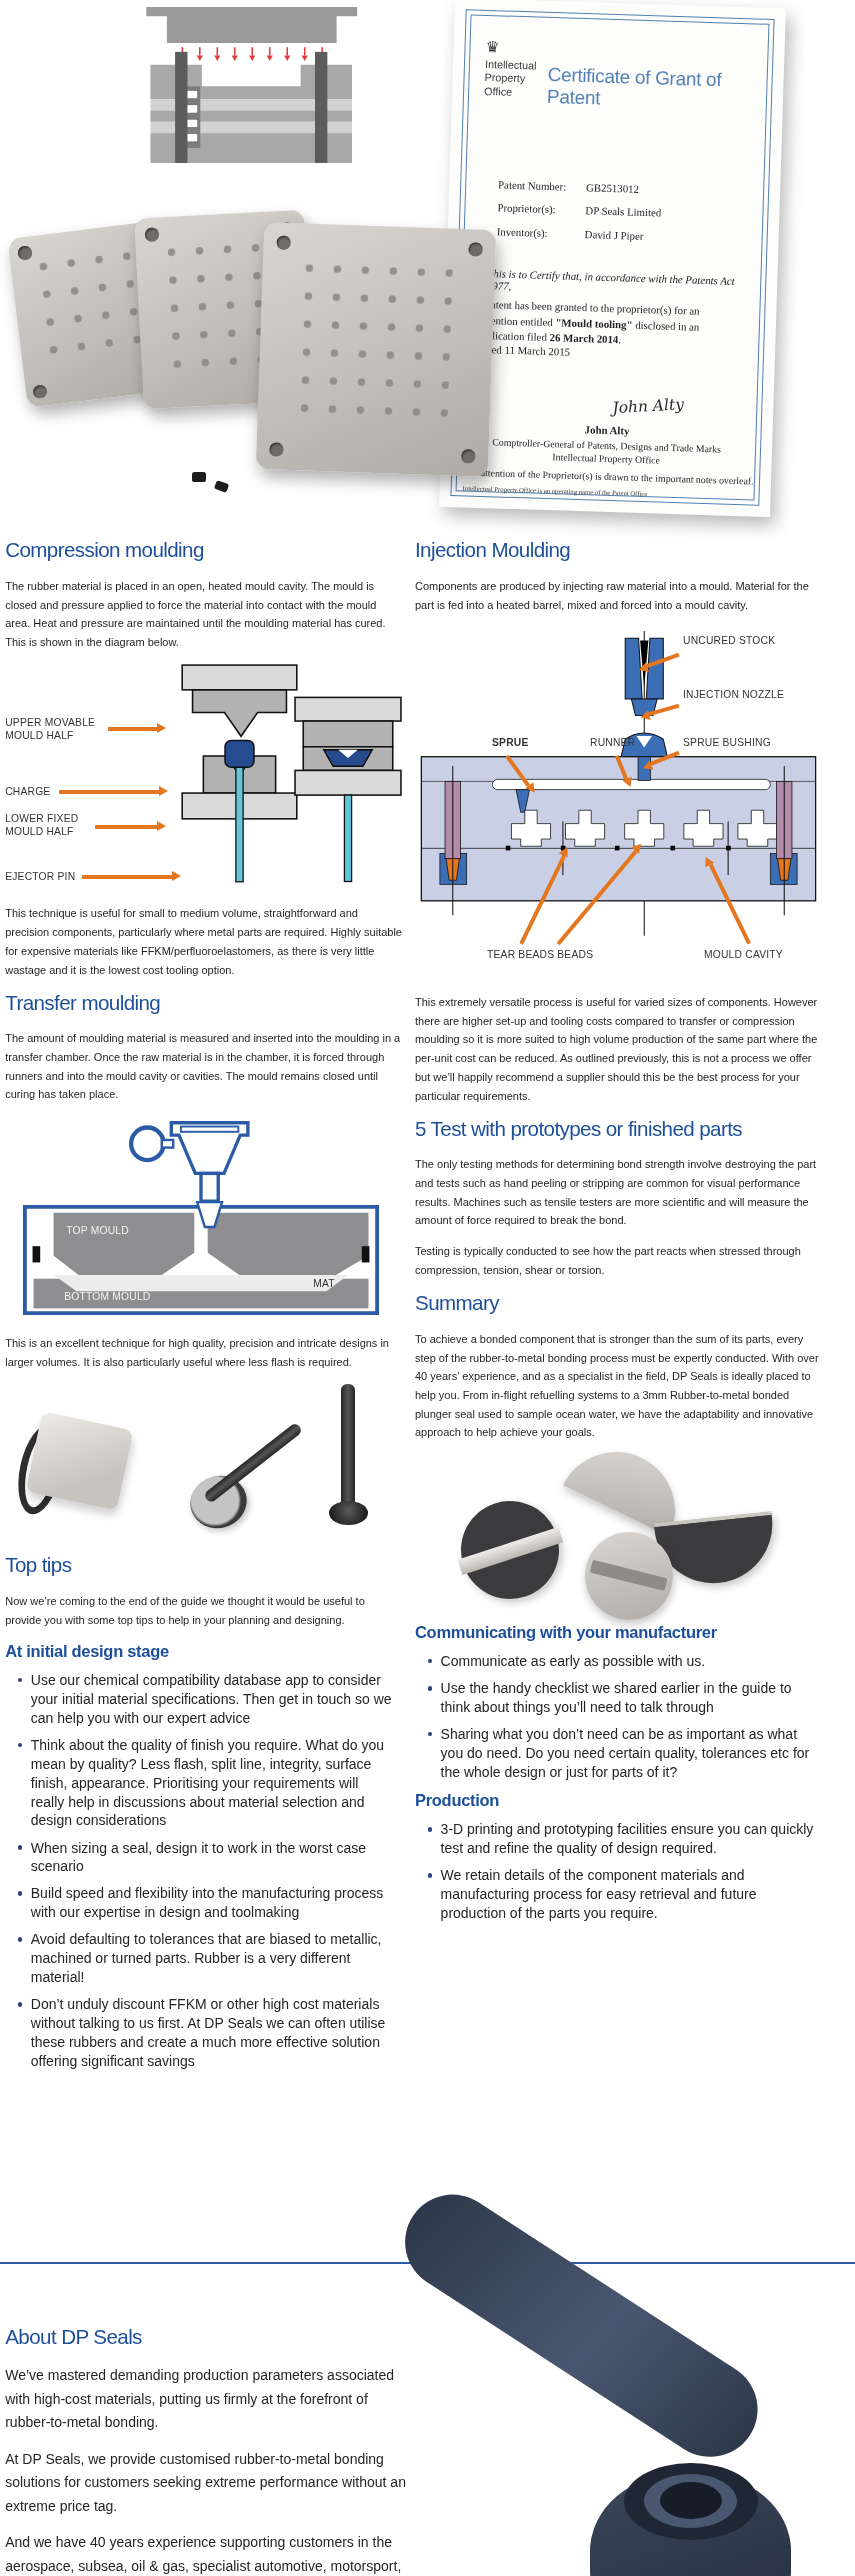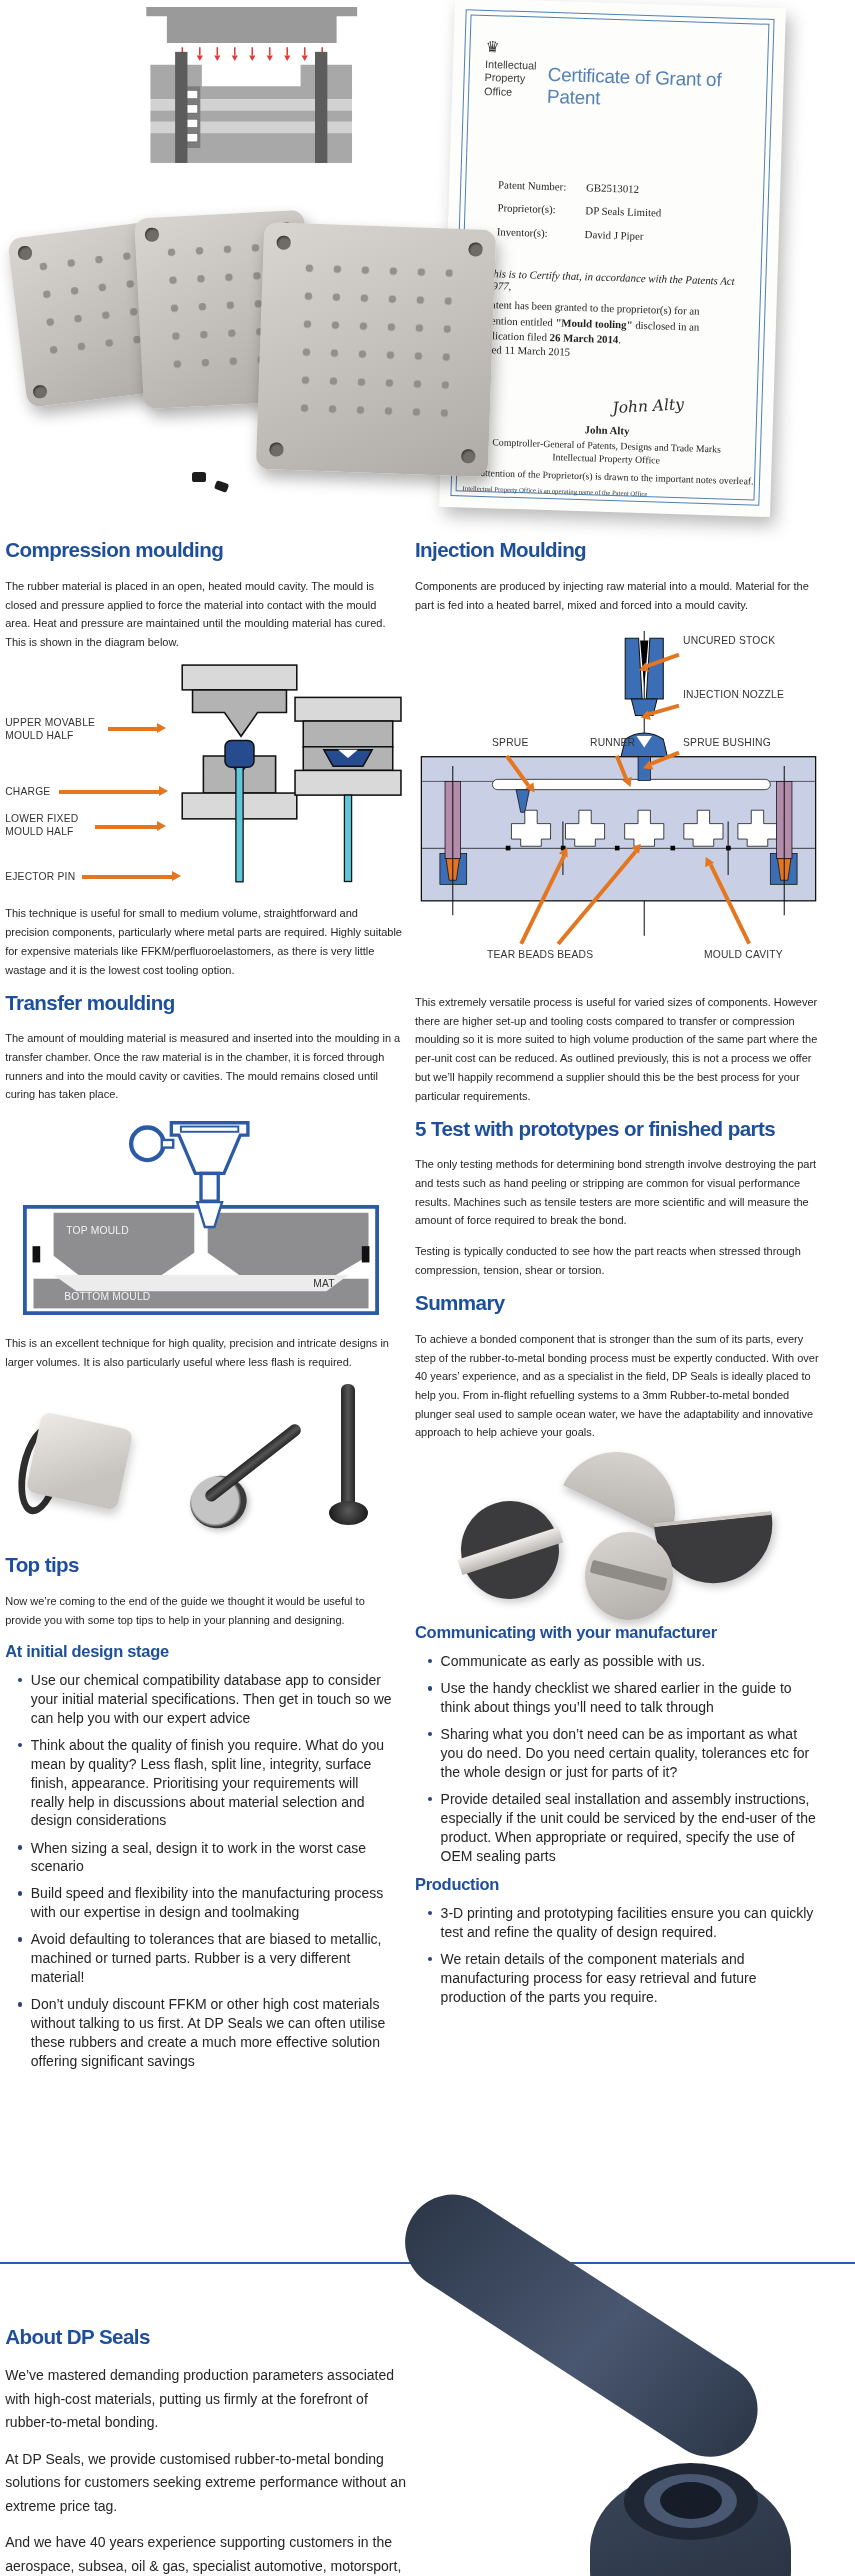--- a/index.html
+++ b/index.html
@@ -1,21 +1,21 @@
 <!DOCTYPE html>
 <html style="font-size:8.2px"><head>
 <meta charset="utf-8">
 <style>
   html,body { margin:0; padding:0; background:#ffffff; }
   .page { position:relative; width:855px; height:3591px; background:#fff; overflow:hidden;
           font-family:"Liberation Sans", sans-serif; color:#252525; }
 
   
   .col p { font-size:11px; line-height:1.7; margin:0 0 12.4px; }
-  h2.major { font-size:20.6px; letter-spacing:-0.6px; font-weight:700; color:#1d4f9a;
+  h2.major { font-size:20.6px; letter-spacing:-0.6px; font-weight:400; color:#1d4f9a;
              margin:3.1px 0 15.5px; line-height:1.08; }
   h3.minor { font-size:16.5px; letter-spacing:-0.3px; font-weight:700; color:#1d4f9a;
              margin:9.3px 0 10.3px; line-height:1.15; }
   ul.blist { list-style:none; margin:7px; padding:0 0 0 2.1px; }
   ul.blist li { position:relative; padding-left:16.5px; font-size:14px; line-height:1.35;
                 margin-bottom:8.2px; }
   ul.blist li::before { content:""; position:absolute; left:3.6px; top:6.7px; width:4.6px; height:4.6px;
                         border-radius:50%; background:#27417e; }
 
   
@@ -376,21 +376,21 @@
           <rect x="690" y="440" width="52" height="60" fill="#3c6eb5" stroke="#111" stroke-width="1.5"></rect>
           <rect x="702" y="300" width="30" height="150" fill="#b38bab" stroke="#111" stroke-width="1.5"></rect>
           <path d="M704 450 H730 L724 492 H710 Z" fill="#e4761f" stroke="#111" stroke-width="1.5"></path>
           <line x1="73" y1="270" x2="73" y2="560" stroke="#111" stroke-width="2"></line>
           <line x1="717" y1="270" x2="717" y2="560" stroke="#111" stroke-width="2"></line>
         </svg>
         <span class="dlabel" style="left:268px; top:7.2px;">UNCURED STOCK</span>
         <span class="oarr" style="left:264px; top:26px; width:34px; transform:rotate(160deg);"></span>
         <span class="dlabel" style="left:268px; top:61px;">INJECTION NOZZLE</span>
         <span class="oarr" style="left:264px; top:77px; width:31px; transform:rotate(164deg);"></span>
-        <span class="dlabel" style="left:77px; top:109px;">SPRUE</span>
+        <span class="dlabel" style="left:77px; top:109px;font-weight:bold;">SPRUE</span>
         <span class="oarr" style="left:92px; top:127px; width:37px; transform:rotate(54deg);"></span>
         <span class="dlabel" style="left:175px; top:109px;">RUNNER</span>
         <span class="oarr" style="left:202px; top:127px; width:25px; transform:rotate(68deg);"></span>
         <span class="dlabel" style="left:268px; top:109px;">SPRUE BUSHING</span>
         <span class="oarr" style="left:264px; top:124px; width:30px; transform:rotate(158deg);"></span>
         <span class="dlabel" style="left:72px; top:321px;">TEAR BEADS BEADS</span>
         <span class="oarr" style="left:106px; top:315px; width:98px; transform:rotate(-64deg);"></span>
         <span class="oarr" style="left:143px; top:315px; width:121px; transform:rotate(-50deg);"></span>
         <span class="dlabel" style="left:289px; top:321px;">MOULD CAVITY</span>
         <span class="oarr" style="left:334px; top:315px; width:88px; transform:rotate(-116deg);"></span>
@@ -410,21 +410,20 @@
         <div class="hm hm2"></div>
         <div class="hm hm3"></div>
         <div class="hm hm4"></div>
       </div>
 
       <h3 class="minor">Communicating with your manufacturer</h3>
       <ul class="blist">
         <li>Communicate as early as possible with us.</li>
         <li>Use the handy checklist we shared earlier in the guide to think about things you’ll need to talk through</li>
         <li>Sharing what you don’t need can be as important as what you do need. Do you need certain quality, tolerances etc for the whole design or just for parts of it?</li>
-        <li>Provide detailed seal installation and assembly instructions, especially if the unit could be serviced by the end-user of the product. When appropriate or required, specify the use of OEM sealing parts</li>
       </ul>
 
       <h3 class="minor">Production</h3>
       <ul class="blist">
         <li>3-D printing and prototyping facilities ensure you can quickly test and refine the quality of design required.</li>
         <li>We retain details of the component materials and manufacturing process for easy retrieval and future production of the parts you require.</li>
       </ul>
     </div>
   </section>
 

